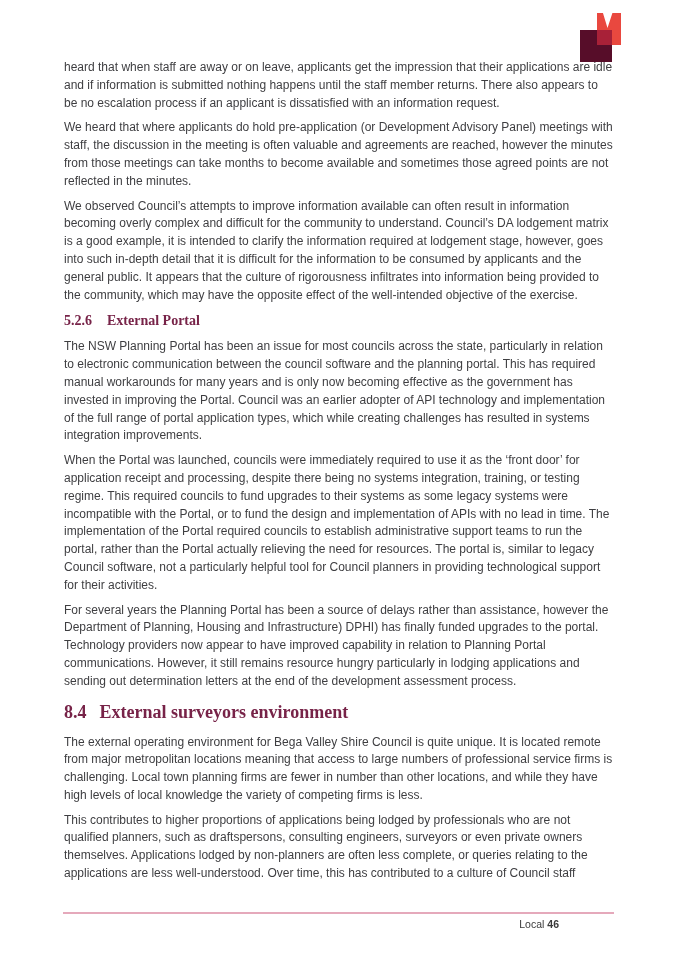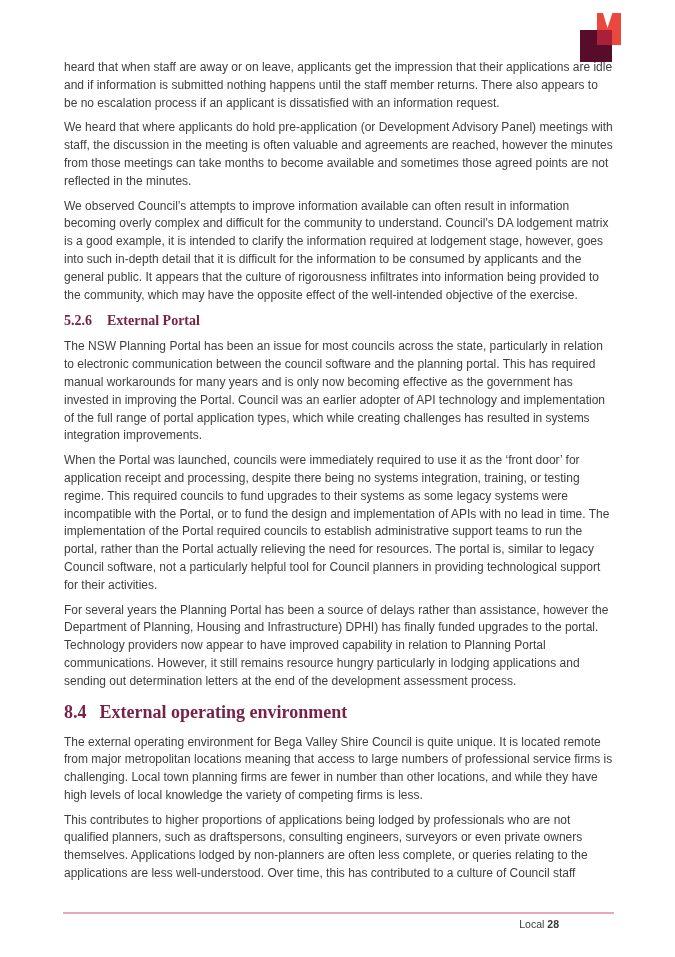--- a/index.html
+++ b/index.html
@@ -121,24 +121,24 @@
     <p>We observed Council’s attempts to improve information available can often result in information becoming overly complex and difficult for the community to understand. Council’s DA lodgement matrix is a good example, it is intended to clarify the information required at lodgement stage, however, goes into such in-depth detail that it is difficult for the information to be consumed by applicants and the general public. It appears that the culture of rigorousness infiltrates into information being provided to the community, which may have the opposite effect of the well-intended objective of the exercise.</p>
 
     <h3>
       <span class="hnum">5.2.6</span><span class="htitle">External Portal</span>
     </h3>
     <p>The NSW Planning Portal has been an issue for most councils across the state, particularly in relation to electronic communication between the council software and the planning portal. This has required manual workarounds for many years and is only now becoming effective as the government has invested in improving the Portal. Council was an earlier adopter of API technology and implementation of the full range of portal application types, which while creating challenges has resulted in systems integration improvements.</p>
     <p>When the Portal was launched, councils were immediately required to use it as the ‘front door’ for application receipt and processing, despite there being no systems integration, training, or testing regime. This required councils to fund upgrades to their systems as some legacy systems were incompatible with the Portal, or to fund the design and implementation of APIs with no lead in time. The implementation of the Portal required councils to establish administrative support teams to run the portal, rather than the Portal actually relieving the need for resources. The portal is, similar to legacy Council software, not a particularly helpful tool for Council planners in providing technological support for their activities.</p>
     <p>For several years the Planning Portal has been a source of delays rather than assistance, however the Department of Planning, Housing and Infrastructure) DPHI) has finally funded upgrades to the portal. Technology providers now appear to have improved capability in relation to Planning Portal communications. However, it still remains resource hungry particularly in lodging applications and sending out determination letters at the end of the development assessment process.</p>
 
     <h2>
-      <span class="hnum">8.4</span><span class="htitle">External operating environment</span>
+      <span class="hnum">8.4</span><span class="htitle">External surveyors environment</span>
     </h2>
     <p>The external operating environment for Bega Valley Shire Council is quite unique. It is located remote from major metropolitan locations meaning that access to large numbers of professional service firms is challenging. Local town planning firms are fewer in number than other locations, and while they have high levels of local knowledge the variety of competing firms is less.</p>
     <p>This contributes to higher proportions of applications being lodged by professionals who are not qualified planners, such as draftspersons, consulting engineers, surveyors or even private owners themselves. Applications lodged by non-planners are often less complete, or queries relating to the applications are less well-understood. Over time, this has contributed to a culture of Council staff</p>
   </main>
 
   <div class="footer-line"></div>
   <div class="footer">
-    <span>Local</span><span class="pagenum">28</span>
+    <span>Local</span><span class="pagenum">46</span>
   </div>
 
 </div>
 
 </body></html>

